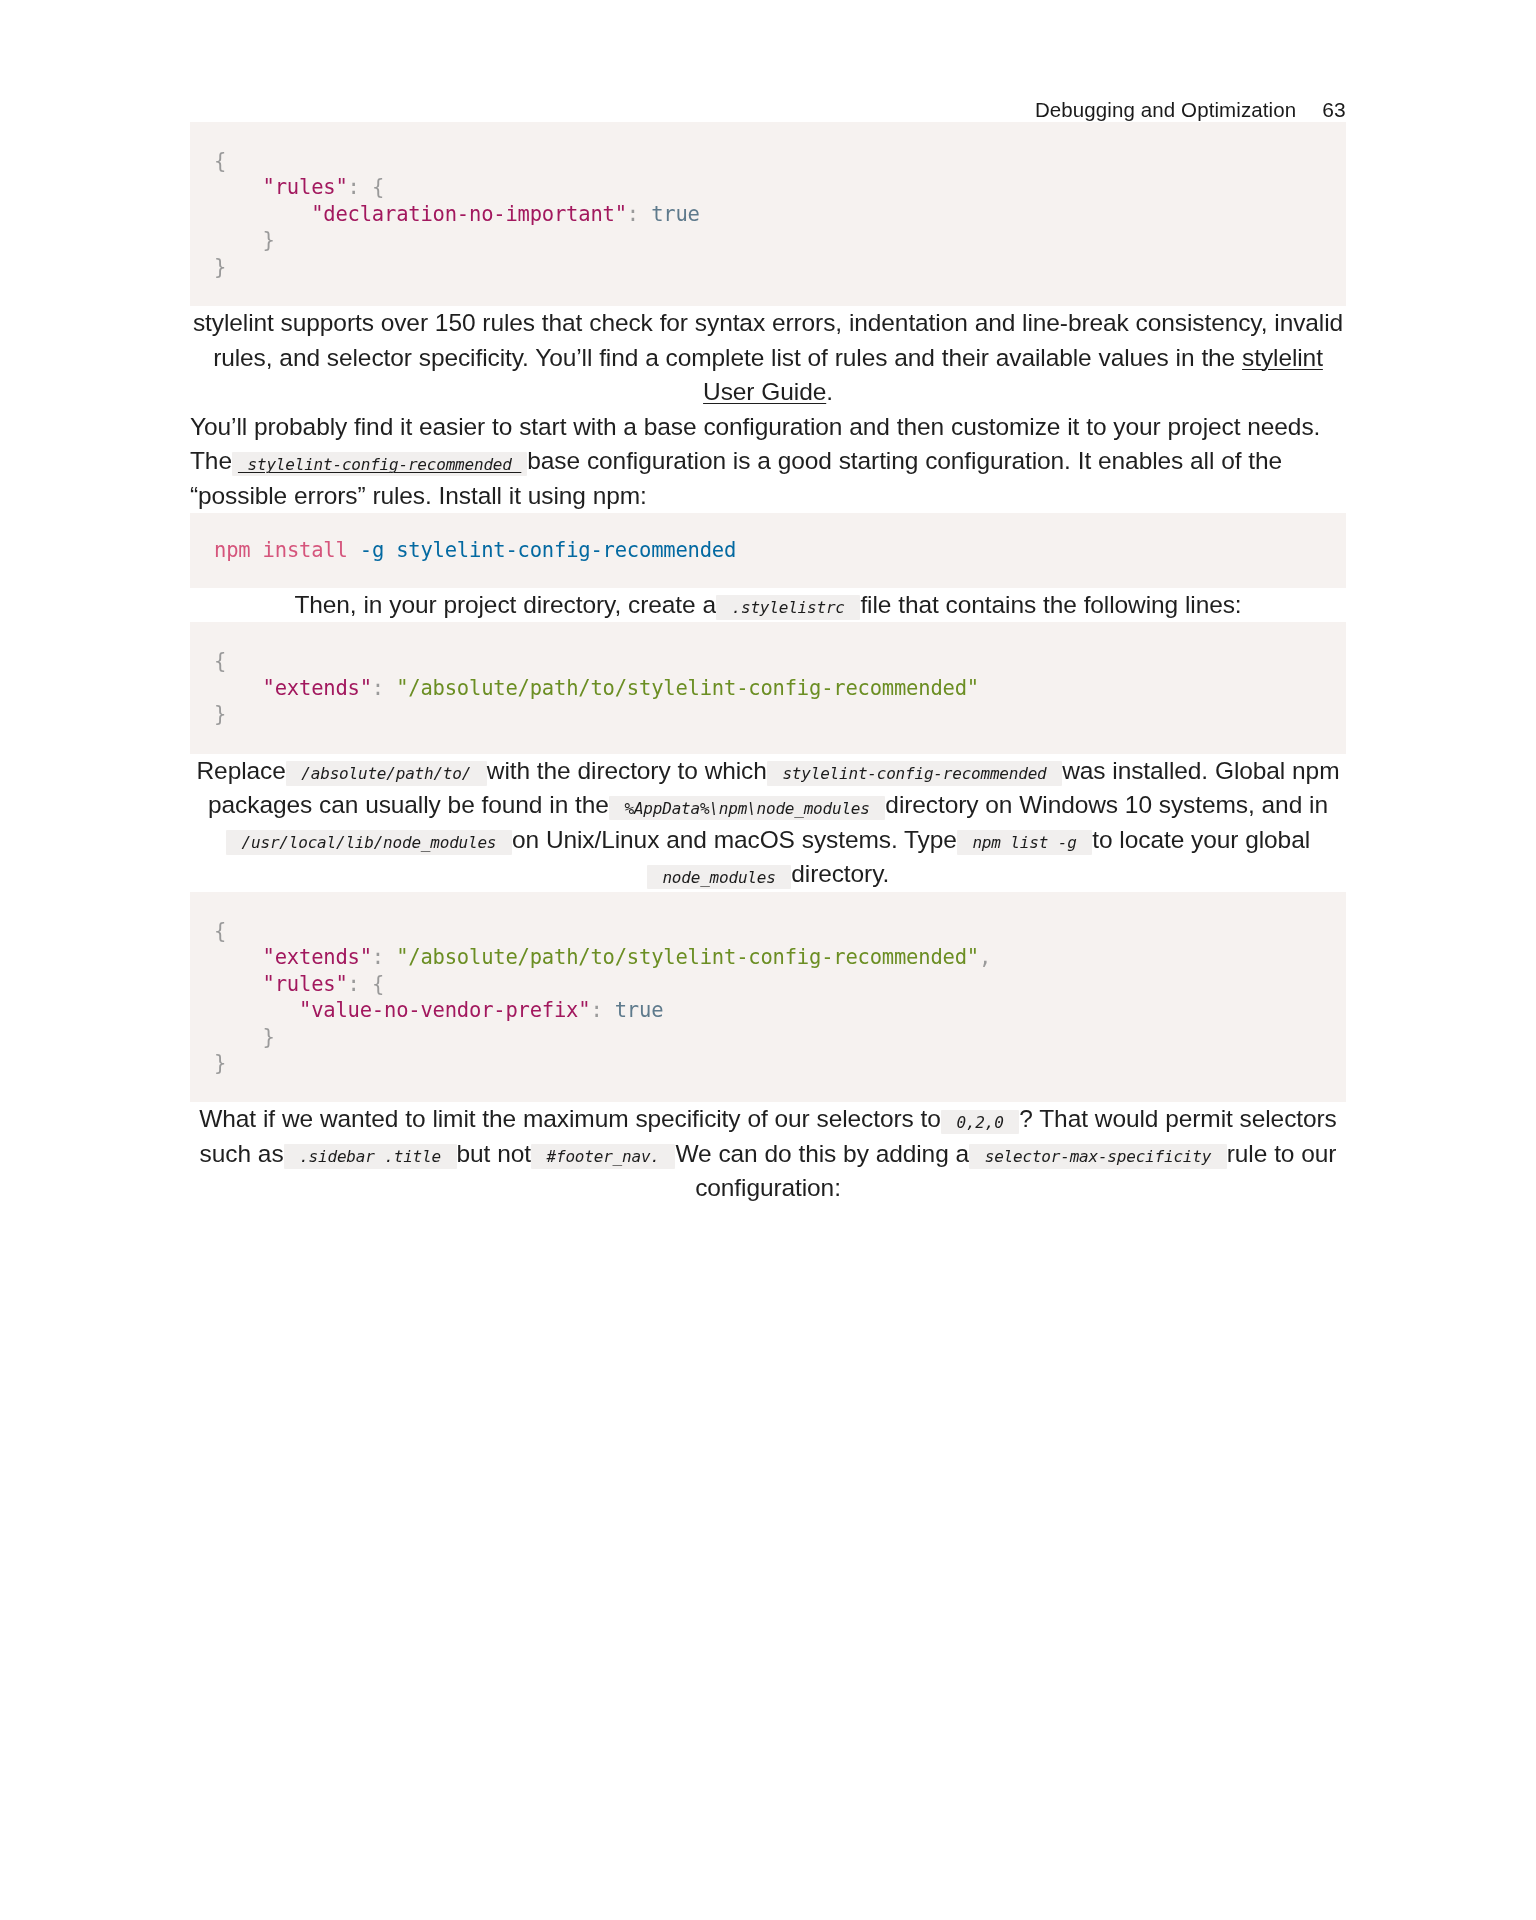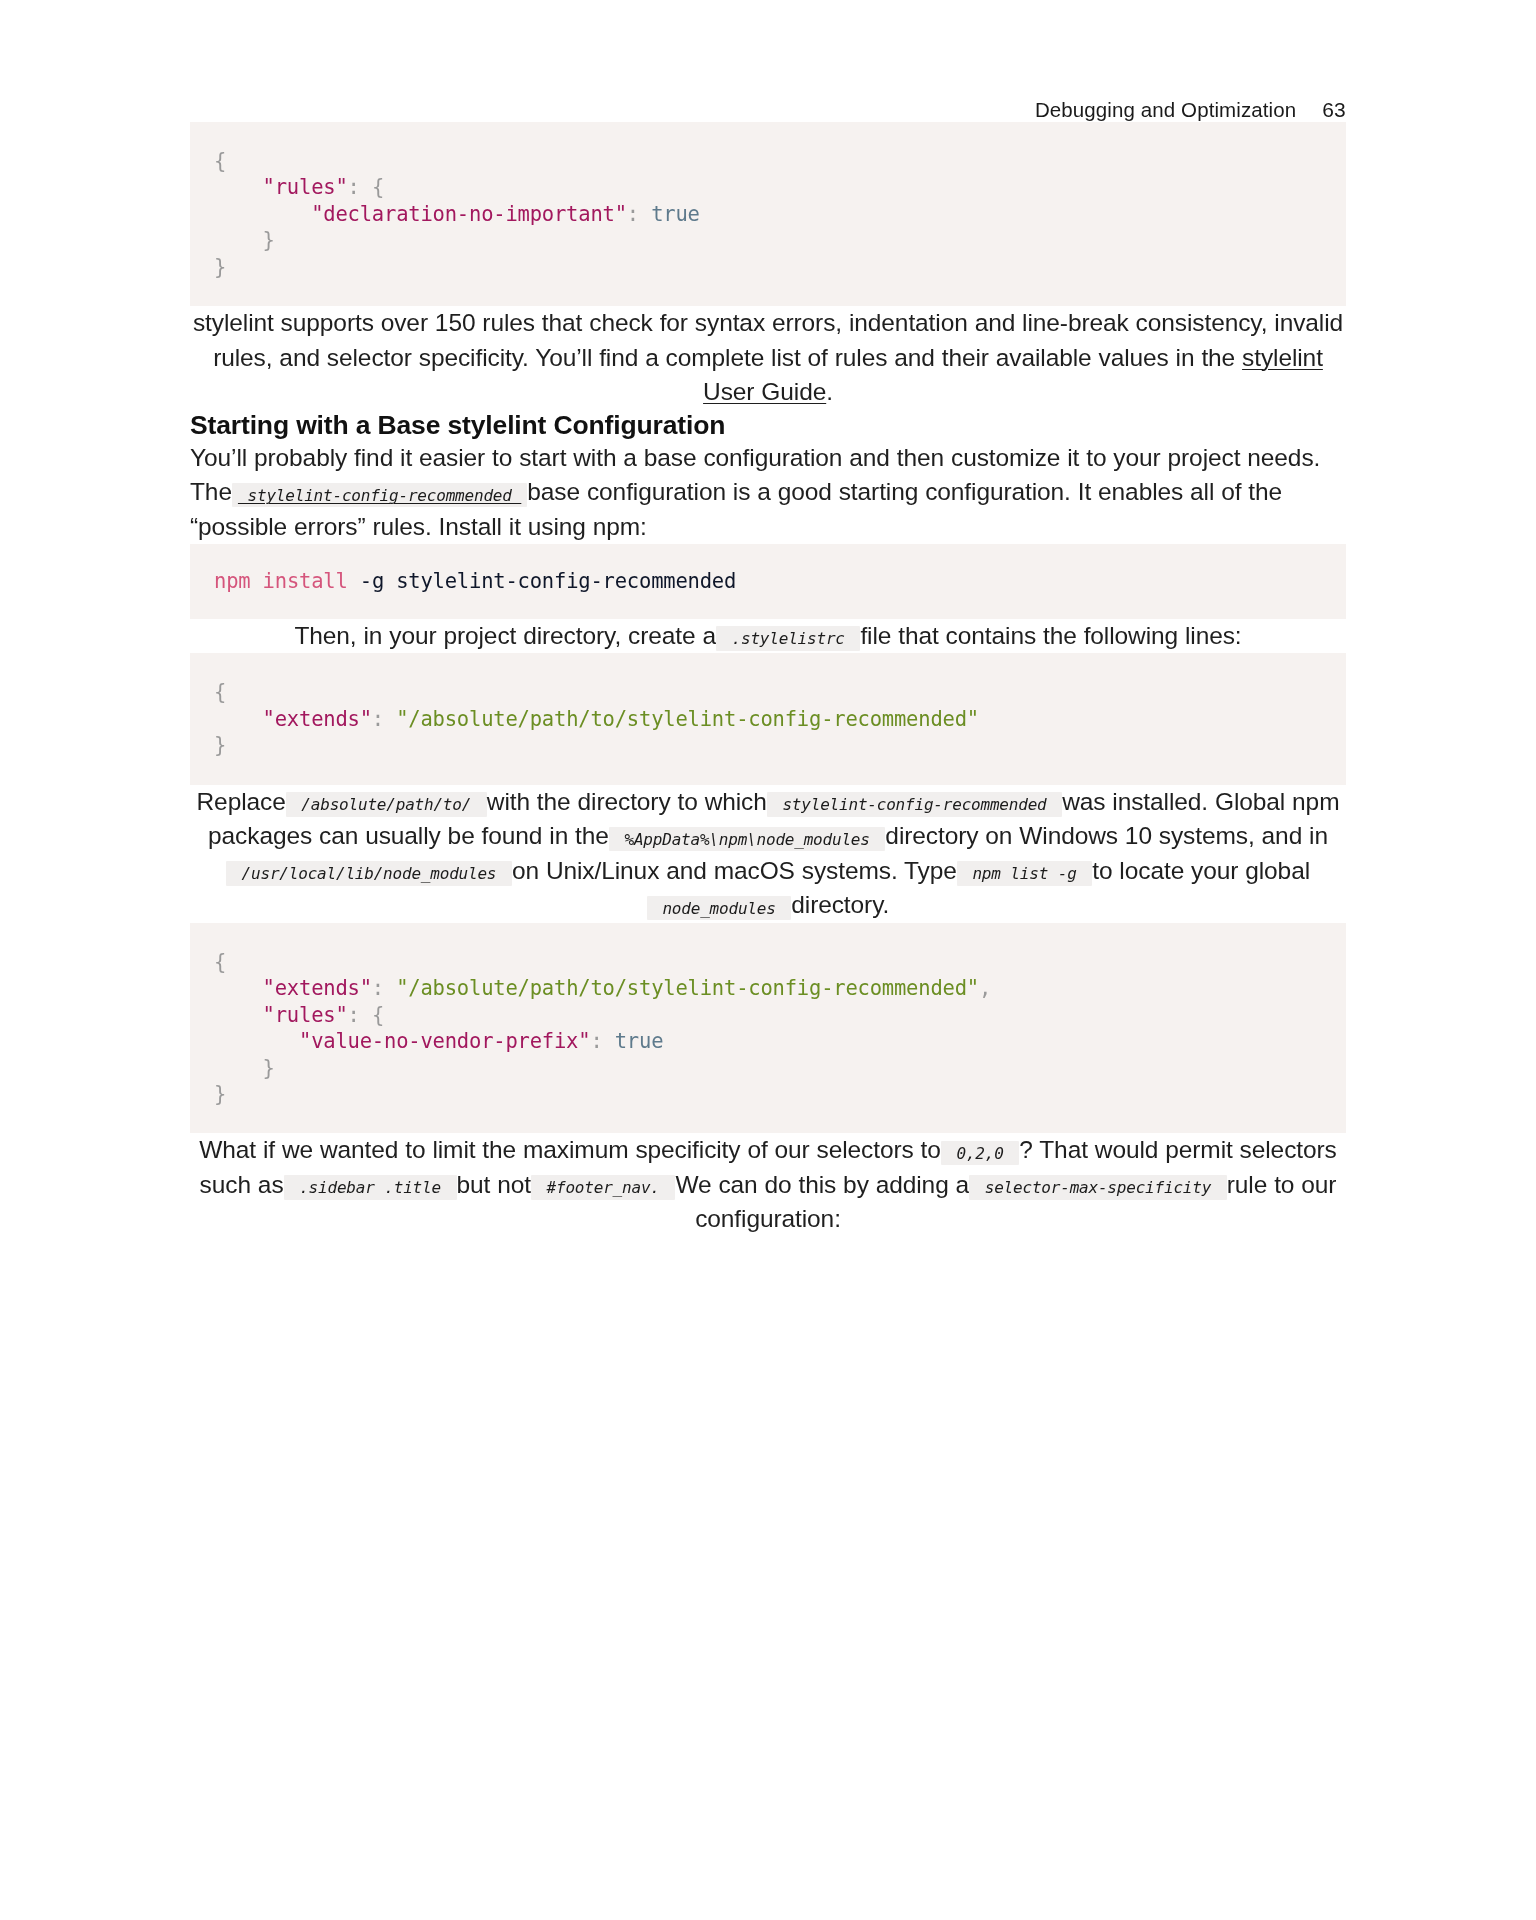--- a/index.html
+++ b/index.html
@@ -100,21 +100,21 @@
   }
   pre.codeblock.single {
     padding: 24px 0 24px 24px;
   }
 
   .tok-punc  { color: #9a9a9a; }
   .tok-key   { color: #a2185e; }
   .tok-str   { color: #6b8e23; }
   .tok-bool  { color: #5e7a8c; }
   .tok-cmd   { color: #d5557c; }
-  .tok-plain { color: #0f172a; }
+  .tok-plain { color: #0369a1; }
 
   
   .blk-1 { margin-top: 72px; }
   .p-after-code { margin-top: 30px; text-align: center; }
   .h-after-p { margin-top: 56px; }
   .p-after-h { margin-top: 44px; }
   .code-after-p { margin-top: 46px; }
   .p-gap { margin-top: 52px; }
 </style>
 </head>
@@ -128,21 +128,20 @@
   </div>
 
   <pre class="codeblock blk-1"><span class="tok-punc">{</span>
 <span class="tok-plain">    </span><span class="tok-key">"rules"</span><span class="tok-punc">: </span><span class="tok-punc">{</span>
 <span class="tok-plain">        </span><span class="tok-key">"declaration-no-important"</span><span class="tok-punc">: </span><span class="tok-bool">true</span>
 <span class="tok-plain">    </span><span class="tok-punc">}</span>
 <span class="tok-punc">}</span></pre>
 
   <p class="body p-after-code"><span>stylelint supports over 150 rules that check for syntax errors, indentation and line-break consistency, invalid rules, and selector specificity. You’ll find a complete list of rules and their available values in the </span><a class="doc-link" href="#">stylelint User Guide</a><span>.</span></p>
 
-  <h2 class="section-title h-after-p">Starting with a Base stylelint Configuration</h2>
 
   <p class="body p-after-h"><span>You’ll probably find it easier to start with a base configuration and then customize it to your project needs. The</span><code class="inline underlined"> stylelint-config-recommended </code><span>base configuration is a good starting configuration. It enables all of the “possible errors” rules. Install it using npm:</span></p>
 
   <pre class="codeblock single code-after-p"><span class="tok-cmd">npm</span><span class="tok-plain"> </span><span class="tok-cmd">install</span><span class="tok-plain"> -g stylelint-config-recommended</span></pre>
 
   <p class="body p-after-code"><span>Then, in your project directory, create a</span><code class="inline"> .stylelistrc </code><span>file that contains the following lines:</span></p>
 
   <pre class="codeblock code-after-p"><span class="tok-punc">{</span>
 <span class="tok-plain">    </span><span class="tok-key">"extends"</span><span class="tok-punc">: </span><span class="tok-str">"/absolute/path/to/stylelint-config-recommended"</span>
 <span class="tok-punc">}</span></pre>

